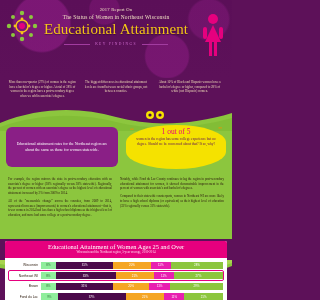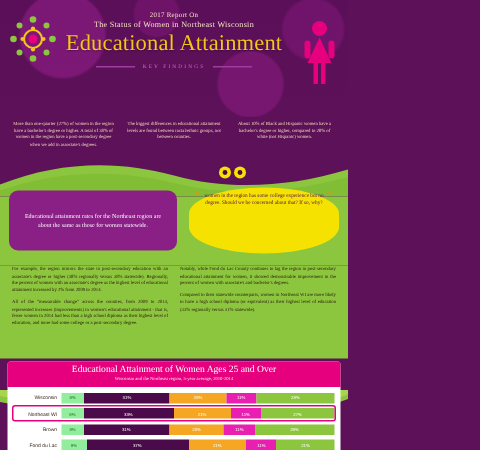--- a/index.html
+++ b/index.html
@@ -218,20 +218,21 @@
       <circle cx="160" cy="14" r="1.6" fill="#4b0a4a"></circle>
     </svg>
   </div>
 
   <div class="callouts">
     <div class="bubble-left">Educational attainment rates for the Northeast region are about the same as those for women statewide.</div>
 
     <div class="bubble-right">
       <span class="quote-mark" style="left:4px; top:1px;">“</span>
       <span class="quote-mark" style="right:4px; top:1px;">”</span>
+      <div class="big">1 out of 5</div>
       <div class="sm">women in the region has some college experience but no degree. Should we be concerned about that? If so, why?</div>
     </div>
   </div>
 
   <div class="bodywrap">
     <div class="bodycol">
       <p>For example, the region mirrors the state in post-secondary education with an associate's degree or higher (38% regionally versus 38% statewide). Regionally, the percent of women with an associate's degree as the highest level of educational attainment increased by 2% from 2009 to 2014.</p>
       <p>All of the “measurable change” across the counties, from 2009 to 2014, represented increases (improvements) in women's educational attainment - that is, fewer women in 2014 had less than a high school diploma as their highest level of education, and more had some college or a post-secondary degree.</p>
     </div>
     <div class="bodycol">

